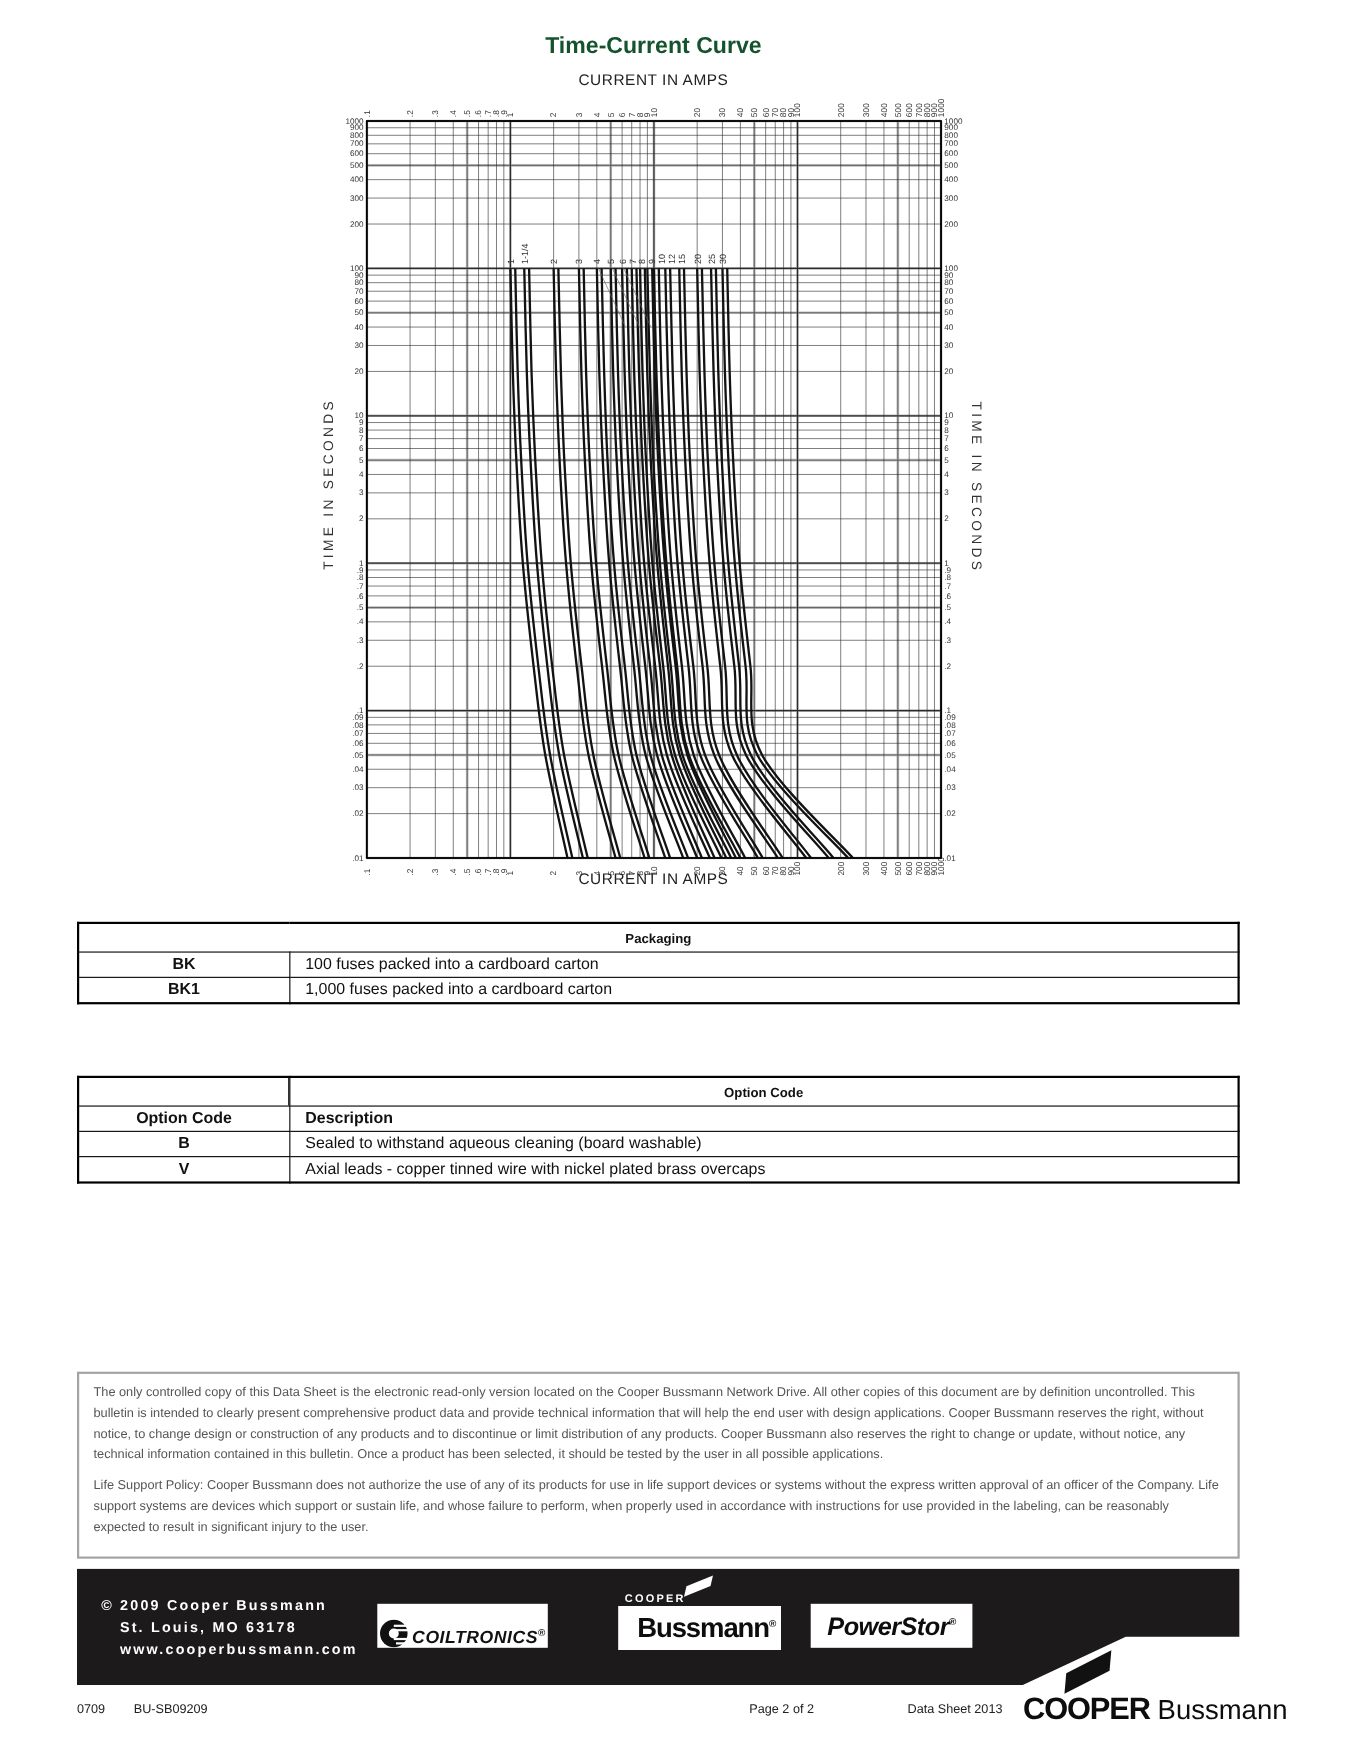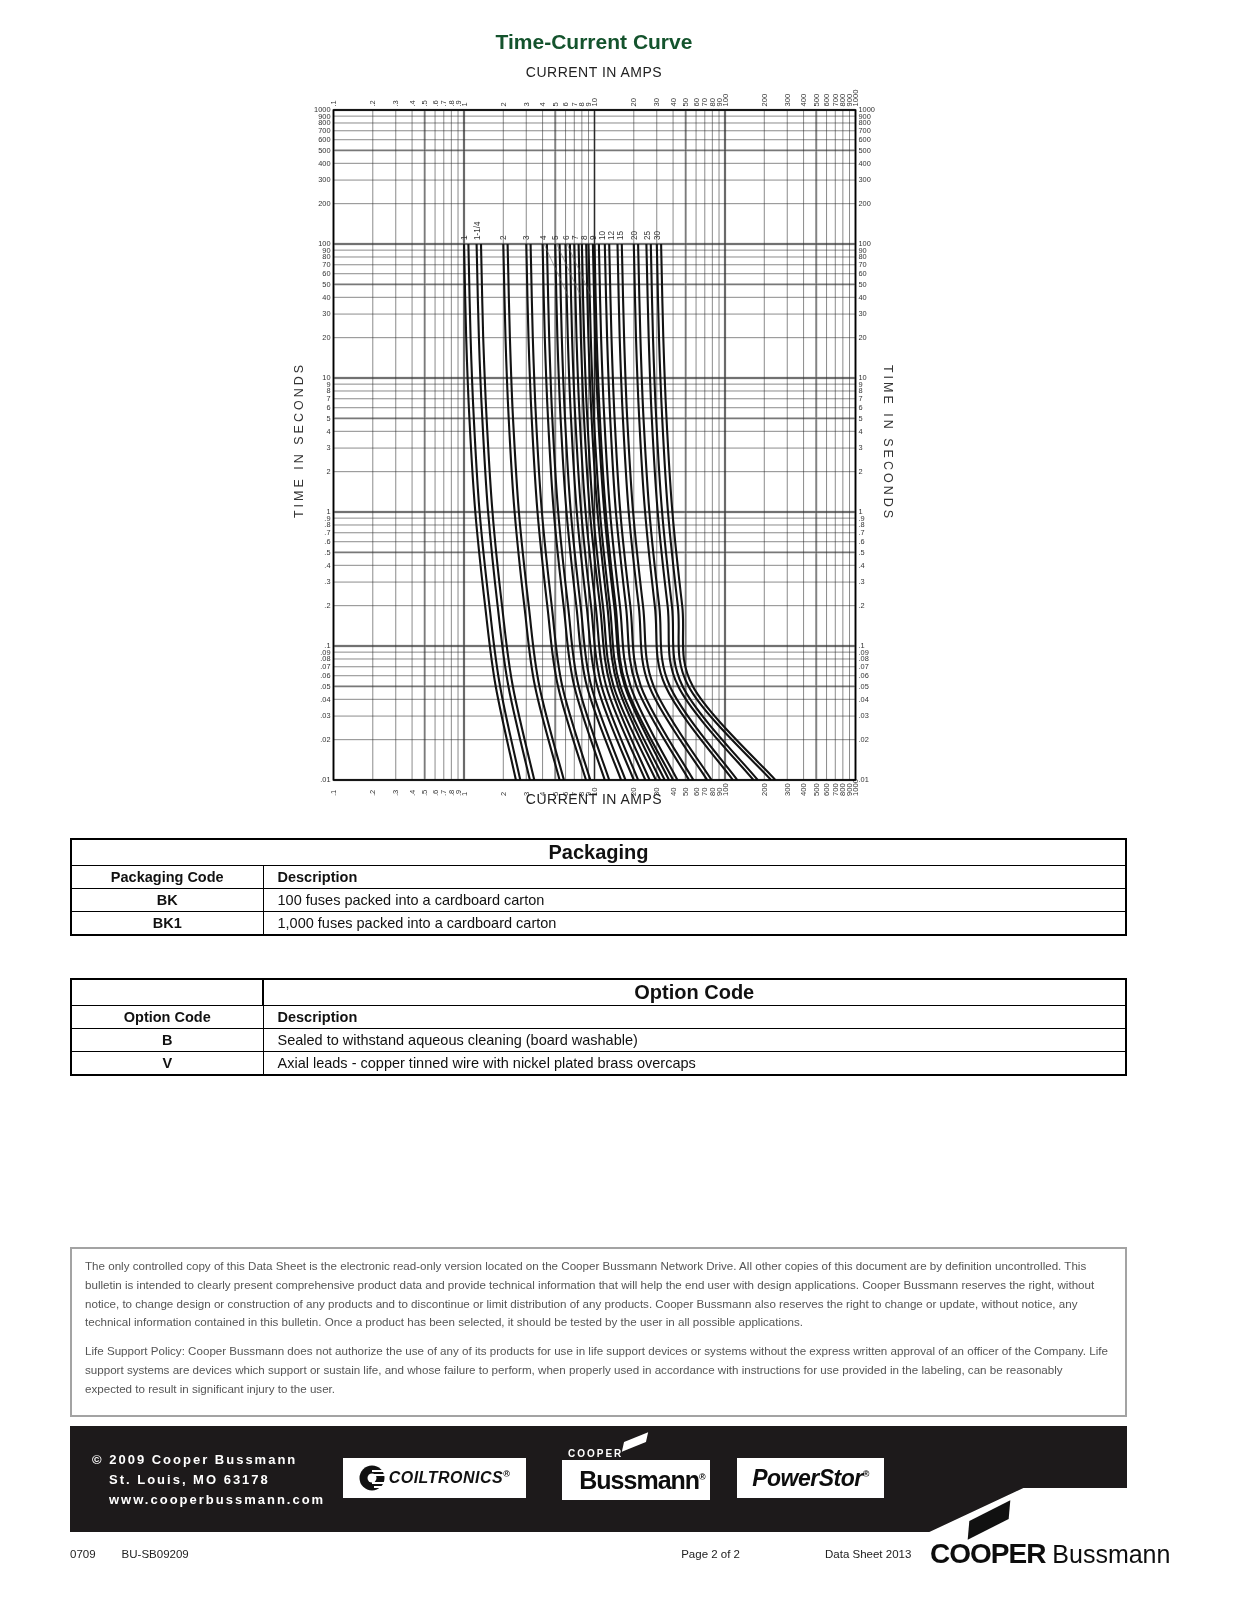--- a/index.html
+++ b/index.html
@@ -8,37 +8,37 @@
   .abs{position:absolute;}
   
   .chart-title{left:333px;top:30px;width:522px;text-align:center;font-size:21px;font-weight:bold;color:#14532d;}
   .amps-label{left:333px;width:522px;text-align:center;font-size:14px;color:#222;letter-spacing:.5px;}
   .amps-top{top:64px;}
   .amps-bottom{top:791px;}
   
   table.dtable{position:absolute;left:70px;width:1057px;border-collapse:collapse;table-layout:fixed;}
   table.dtable td{border:1px solid #000;font-size:14.5px;padding:1px 6px;height:20px;vertical-align:middle;}
   table.dtable{border:2px solid #000;}
-  table.dtable .title-cell{text-align:center;font-weight:bold;font-size:20px;height:23px;}
+  table.dtable .title-cell{text-align:center;font-weight:bold;font-size:12px;height:23px;}
   table.dtable .h1{font-weight:bold;text-align:center;}
   table.dtable .h2{font-weight:bold;text-align:left;padding-left:14px;}
   table.dtable .code{font-weight:bold;text-align:center;}
   table.dtable .desc{text-align:left;padding-left:14px;margin-left:27px;}
   .opt-divider{width:1px;background:#000;}
   
   .legal{left:70px;top:1247px;width:1057px;height:170px;border:2px solid #a3a3a3;box-sizing:border-box;
          padding:8px 13px 0 13px;}
   .legal p{margin:0 0 10px 0;font-size:11.6px;line-height:1.62;color:#555;}
   
   .bar{left:70px;top:1426px;width:1057px;height:106px;background:#1d1a1b;
        clip-path:polygon(0 0,100% 0,100% 58.5%,90.2% 58.5%,81.3% 100%,0 100%);}
   .copyright{left:22px;top:24px;color:#fff;font-size:13px;font-weight:bold;letter-spacing:2px;line-height:1.55;}
   .copyright .ind{padding-left:17px;}
   .logo-box{background:#fff;display:flex;align-items:center;justify-content:center;}
-  .coil-box{left:273px;top:32px;width:183px;height:40px;}
+  .coil-box{left:273px;top:32px;width:155px;height:40px;align-items:flex-end;}
   .coil-text{font-size:16px;font-weight:bold;font-style:italic;color:#111;letter-spacing:.5px;}
   .coil-icon{width:26px;height:26px;margin-right:4px;flex:0 0 auto;}
   .buss-group{left:492px;top:10px;width:148px;height:90px;}
   .buss-cooper{position:absolute;left:6px;top:12px;color:#fff;font-size:10px;font-weight:bold;letter-spacing:2px;}
   .buss-swoosh{position:absolute;left:60px;top:2px;width:26px;height:8px;background:#fff;
                transform:rotate(-22deg) skewX(-35deg);}
   .buss-box{position:absolute;left:0;top:24px;width:148px;height:40px;}
   .buss-text{font-size:25px;font-weight:bold;color:#0d0d0d;letter-spacing:-1px;margin-left:12px;}
   .pwr-box{left:667px;top:32px;width:147px;height:40px;text-align:right;}
   .pwr-text{font-size:23px;font-weight:bold;font-style:italic;color:#0d0d0d;letter-spacing:-.5px;}
@@ -589,24 +589,20 @@
 
   <table class="dtable" style="top:838px;">
     <colgroup>
         <col style="width:192px">
         <col>
       </colgroup>
     <tbody>
         <tr>
       <td colspan="2" class="title-cell">Packaging</td>
     </tr>
-    <tr>
-      <td class="h1">Packaging Code</td>
-      <td class="h2">Description</td>
-    </tr>
     </tbody>
       <tbody id="pkgRows">
         <tr>
           <td class="code">BK</td>
           <td class="desc">100 fuses packed into a cardboard carton</td>
         </tr>
         <tr>
           <td class="code">BK1</td>
           <td class="desc">1,000 fuses packed into a cardboard carton</td>
         </tr>

